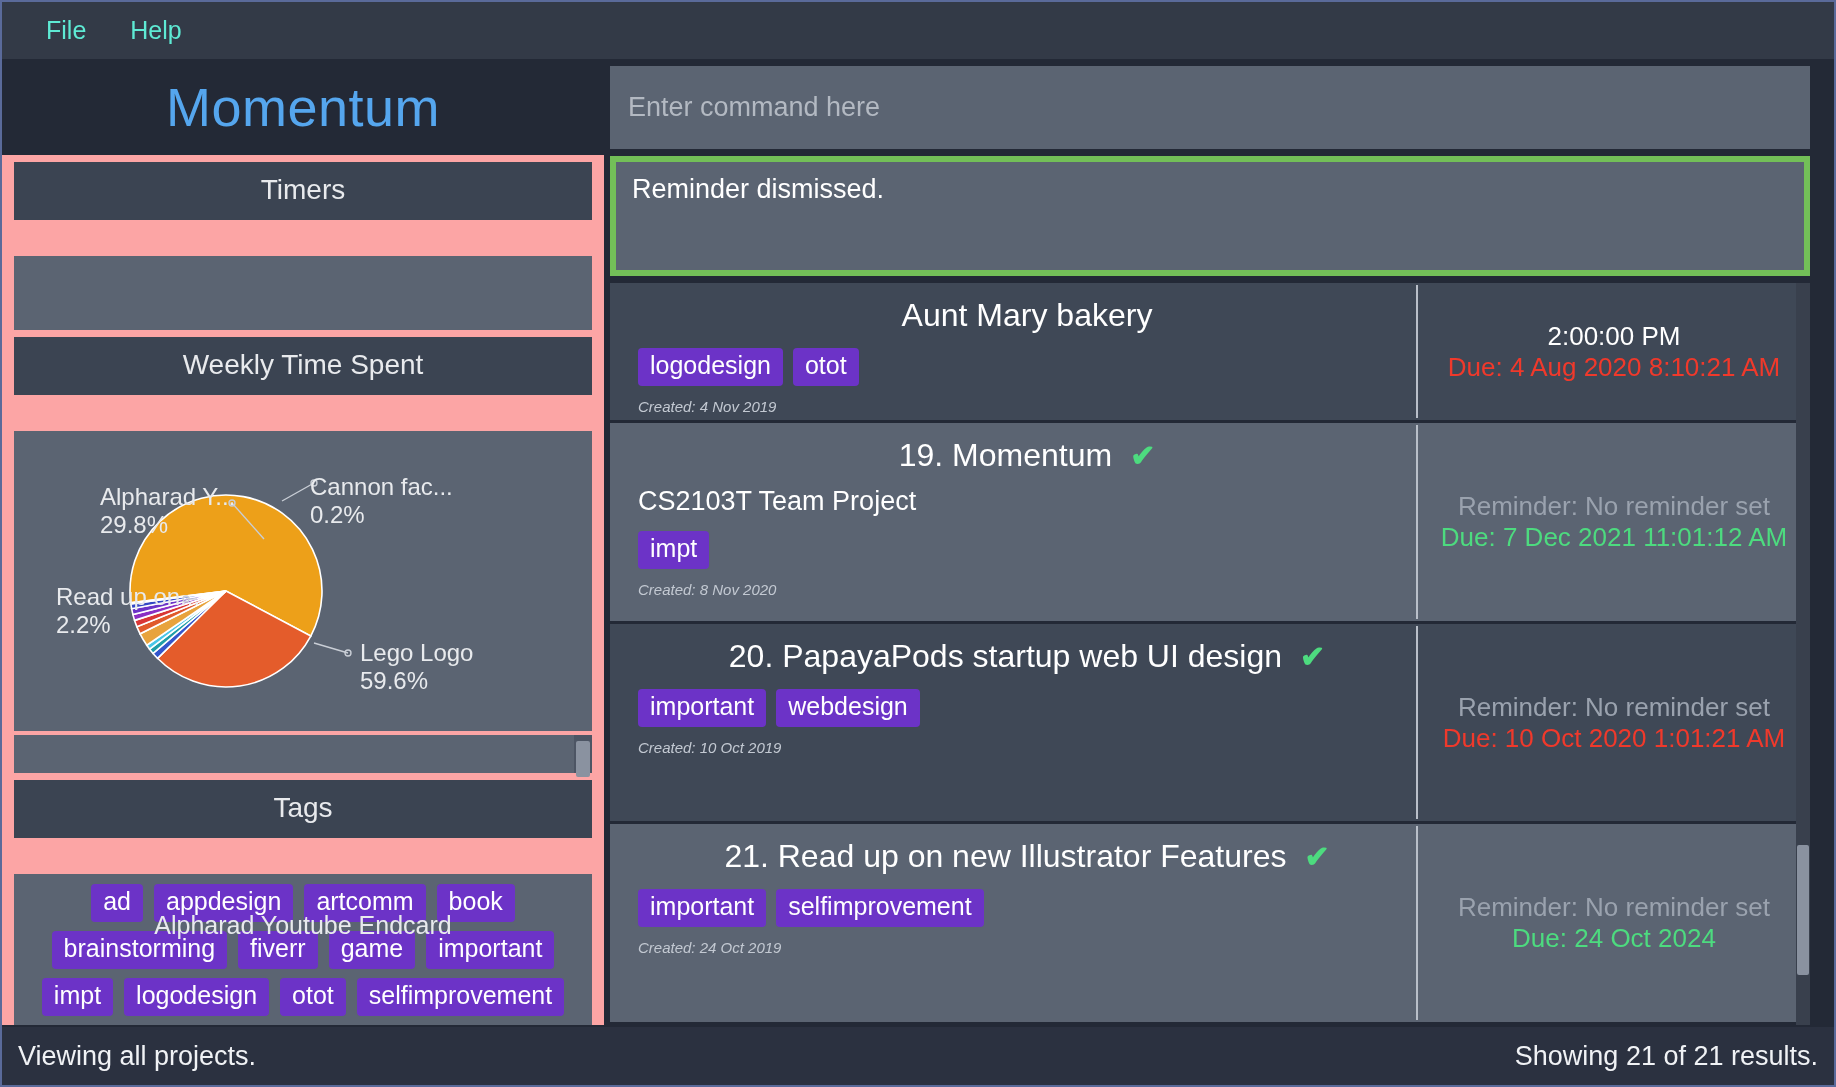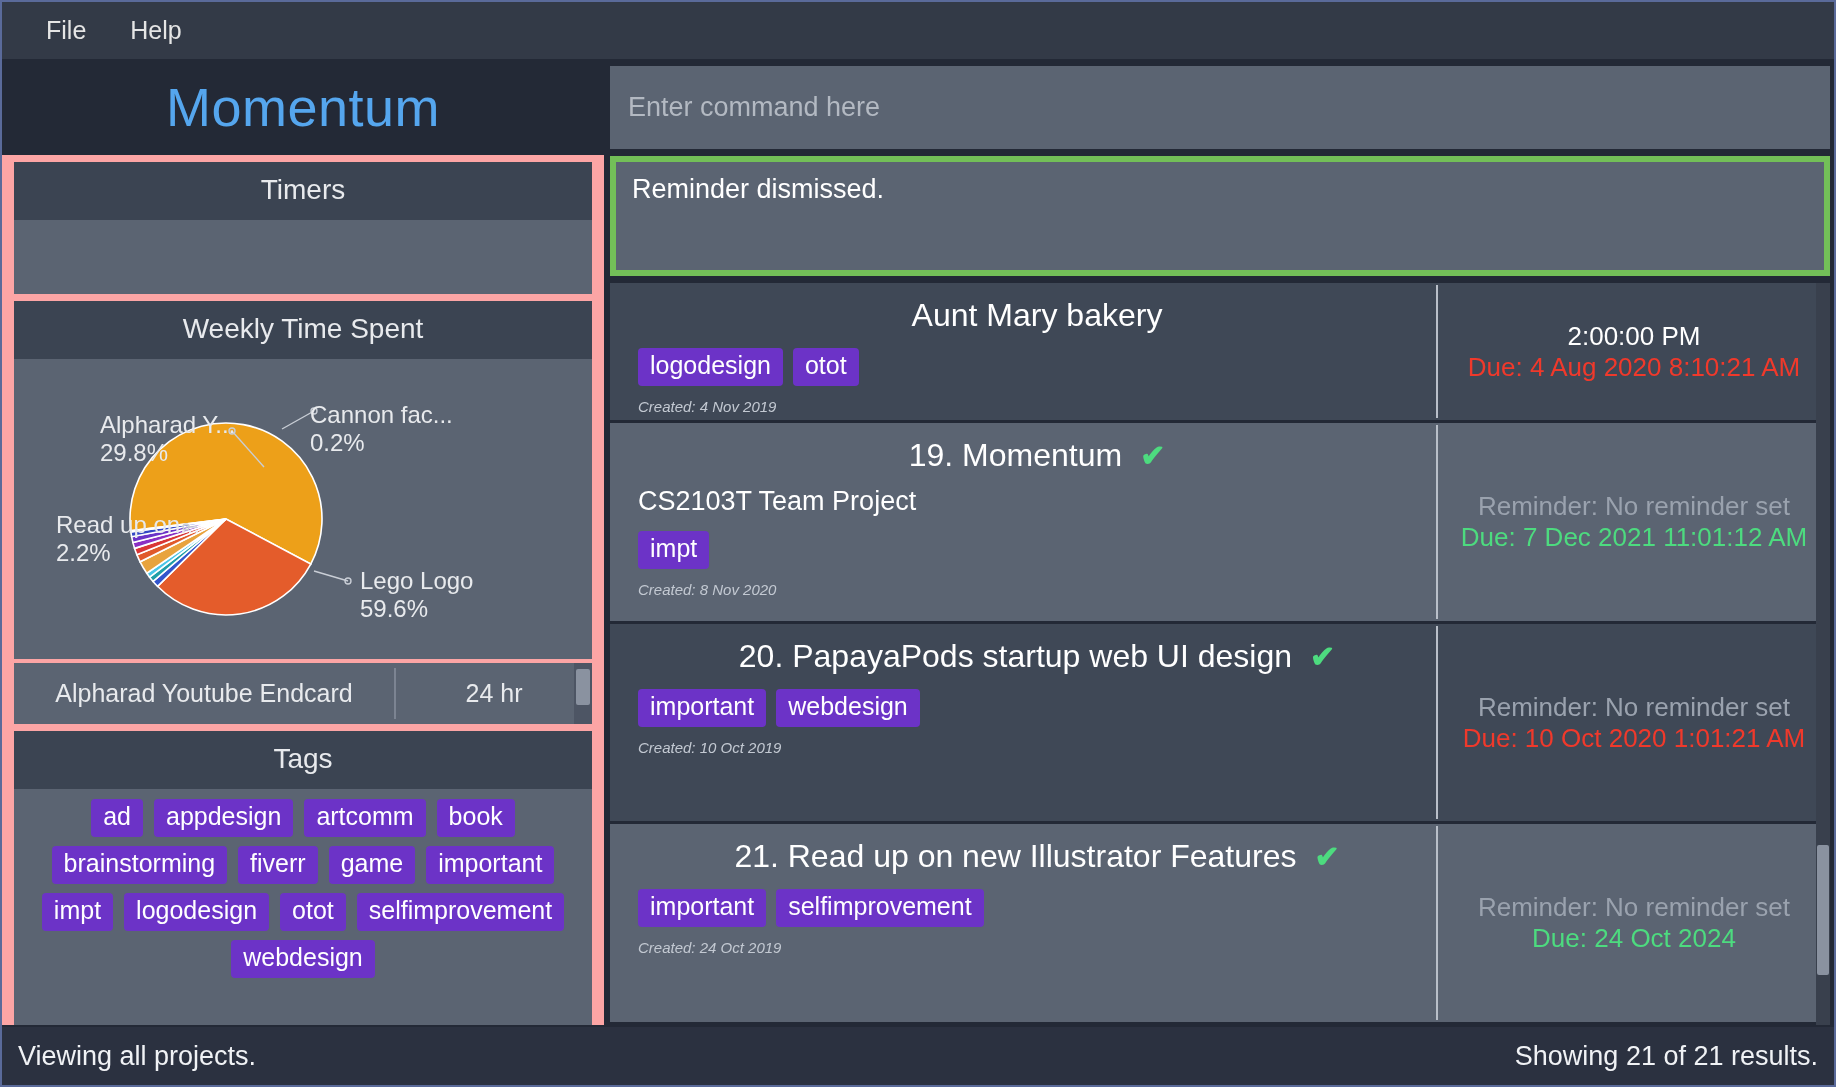--- a/index.html
+++ b/index.html
@@ -21,21 +21,21 @@
   }
 
   
   .menubar {
     height: 57px; flex: 0 0 57px;
     background: #333a47;
     display: flex; align-items: center;
     padding-left: 22px;
   }
   .menubar .menu-item {
-    color: #e5e5e5;
+    color: #5eead4;
     font-size: 25px;
     padding: 6px 22px;
     cursor: default;
   }
 
   
   .body-split { flex: 1 1 auto; display: flex; min-height: 0; }
 
   
   .left-col {
@@ -48,21 +48,21 @@
     display: flex; align-items: center; justify-content: center;
     background: #232936;
   }
   .brand-title {
     color: #55a6ee;
     font-size: 54px;
     font-weight: 400;
     letter-spacing: .5px;
   }
 
-  .panel { margin: 7px 12px 0 12px; display: flex; flex-direction: column; }
+  .panel { margin: 7px 12px 0 12px; display: flex; flex-direction: column; gap: 36px; }
   .panel-header {
     background: #3b4452;
     color: #e8eaed;
     font-size: 28px;
     text-align: center;
     padding: 12px 0 14px 0;
   }
   .panel-body { background: #5b6472; }
 
   #timers-panel .panel-body { height: 74px; }
@@ -78,24 +78,25 @@
   .pie-label {
     position: absolute;
     color: #e8eaed;
     font-size: 24px;
     line-height: 1.18;
     white-space: nowrap;
   }
 
   .legend-row {
     margin: 4px 12px 0 12px;
-    height: 61px;
+    height: 38px;
     background: #5b6472;
     display: flex; align-items: stretch;
     position: relative;
+    flex-direction: column;
   }
   .legend-name, .legend-val {
     display: flex; align-items: center; justify-content: center;
     color: #e8eaed; font-size: 25px;
   }
   .legend-name { flex: 0 0 380px; }
   .legend-sep { width: 2px; background: #7c8492; margin: 5px 0; }
   .legend-val { flex: 1 1 auto; }
   .legend-scroll {
     position: absolute; right: 0; top: 0; bottom: 0; width: 18px;
@@ -124,21 +125,21 @@
     border-radius: 4px;
     white-space: nowrap;
   }
 
   
   .right-col {
     flex: 1 1 auto;
     display: flex; flex-direction: column;
     min-width: 0;
     background: #232936;
-    padding: 7px 4px 0 6px;
+    padding: 7px 24px 0 6px;
   }
   .command-box {
     height: 83px; flex: 0 0 83px;
     background: #5b6472;
     color: #cfd4db;
     font-size: 27px;
     display: flex; align-items: center;
     padding: 0 18px;
   }
   .command-box .ph { color: #b3b9c2; }

